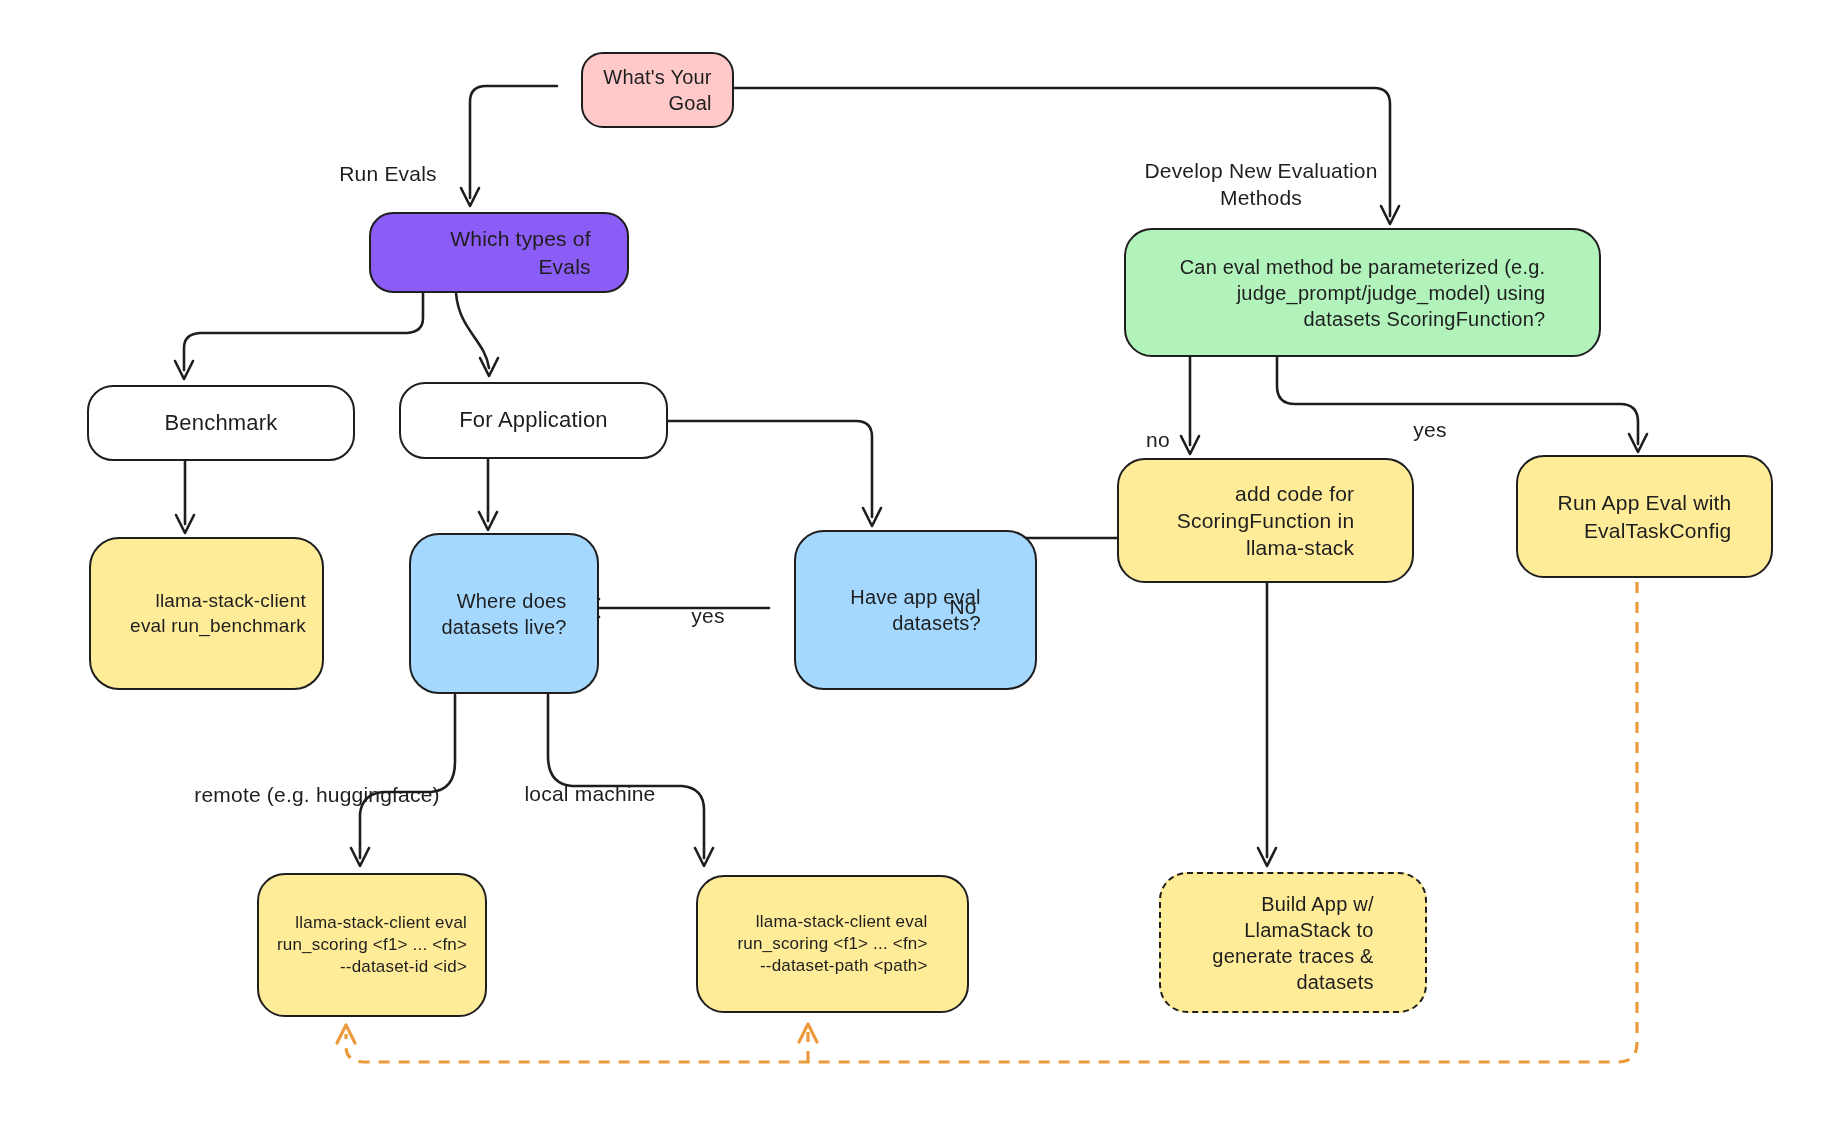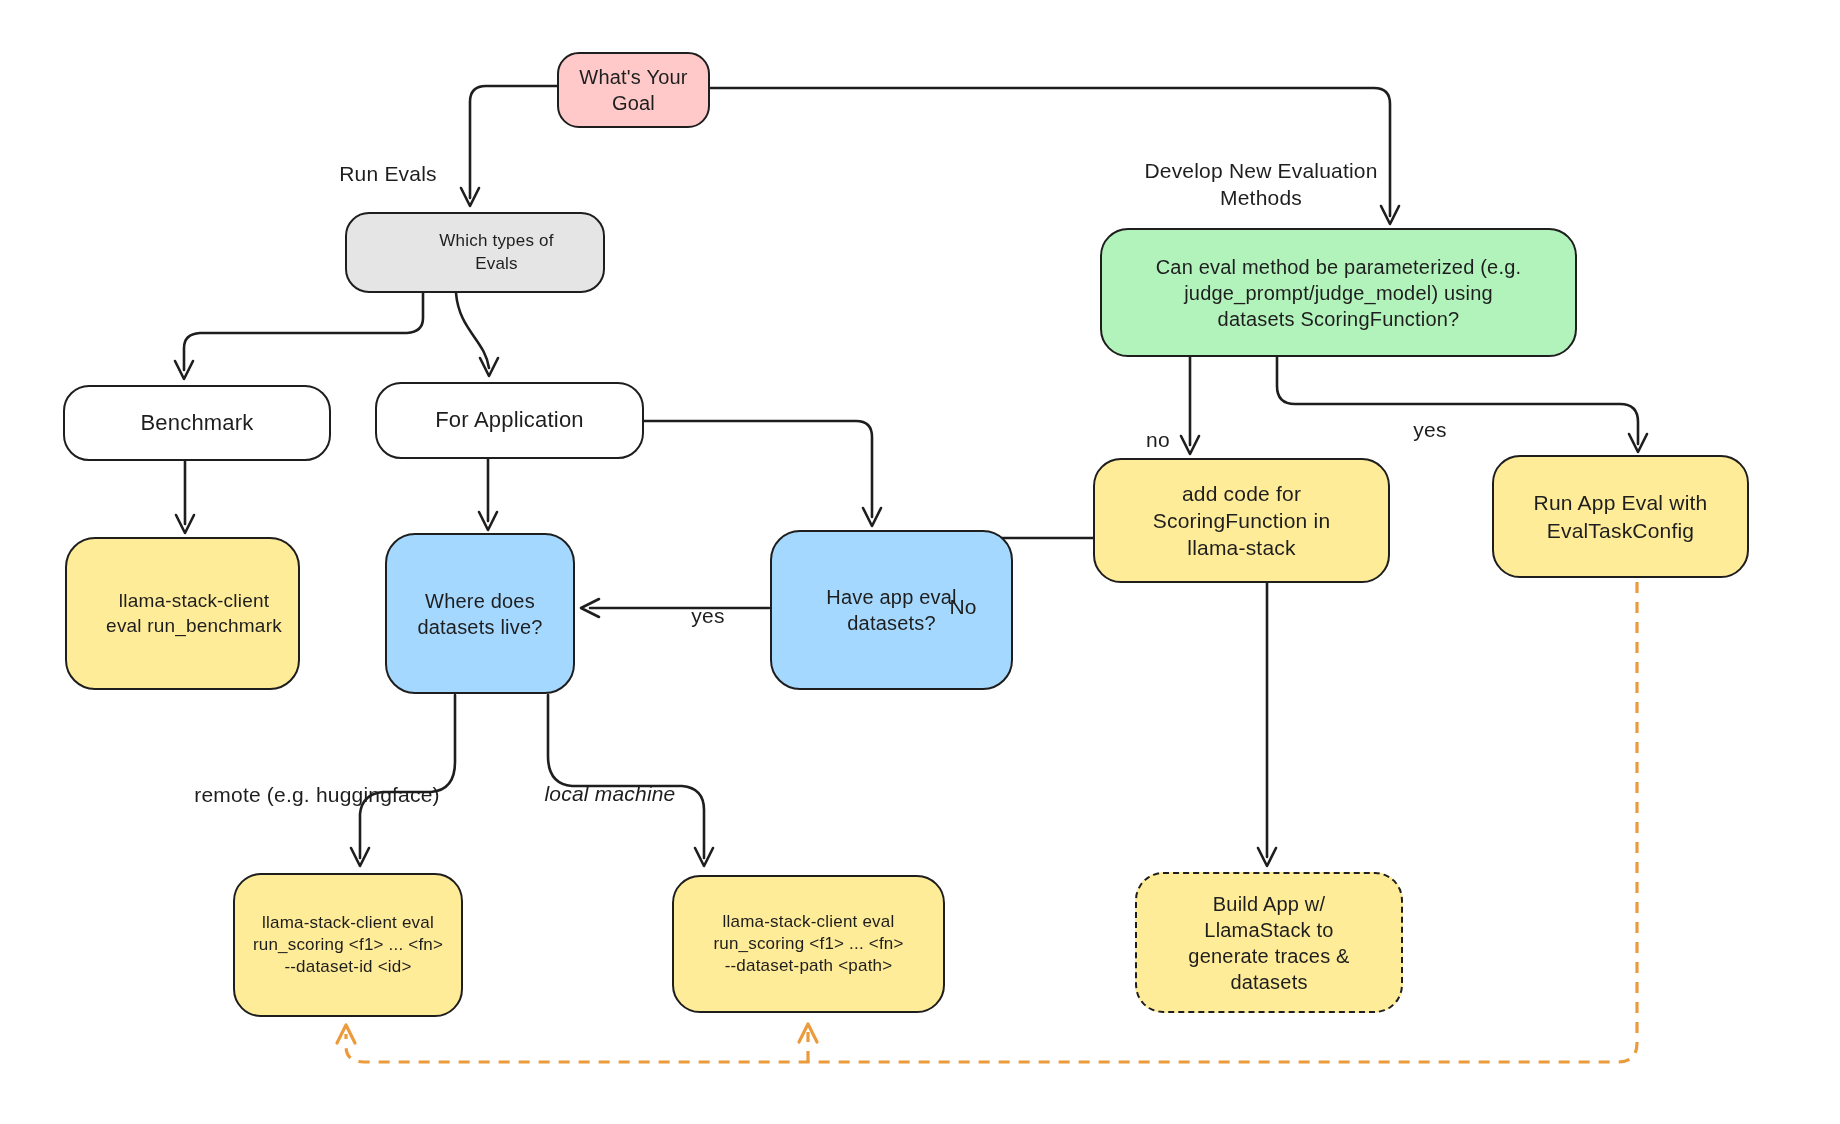--- a/index.html
+++ b/index.html
@@ -9,26 +9,27 @@
     background:#ffffff;
     font-family:"Liberation Sans","DejaVu Sans",sans-serif;
     color:#1e1e1e;
     overflow:hidden;
   }
   .node{
     position:absolute;
     box-sizing:border-box;
     border:2.6px solid #1e1e1e;
     display:flex;align-items:center;justify-content:center;
-    text-align:center;
+    text-align:right;
     white-space:pre-line;
     line-height:1.3;
     font-weight:500;
     letter-spacing:.2px;
     background:#fff;
+    margin-left:24px;
   }
   .node.dashed{border-style:dashed;}
   .edge-label{
     position:absolute;
     transform:translate(-50%,-50%);
     white-space:pre-line;
     text-align:center;
     font-size:21px;
     font-weight:500;
     line-height:1.3;
@@ -114,21 +115,21 @@
       <path d="M 1637 582 V 1043 Q 1637 1062 1618 1062 H 364 Q 346 1062 346 1046 V 1034" stroke-dasharray="11 9" stroke-linecap="butt"></path>
       <path d="M 808 1062 V 1032" stroke-dasharray="11 9" stroke-linecap="butt"></path>
       <polyline points="337,1043 346,1025 355,1043"></polyline>
       <polyline points="799,1042 808,1024 817,1042"></polyline>
     </g>
   </svg>
 
   <div class="node" style="left: 557px; top: 52px; width: 153px; height: 76px; border-radius: 22px; font-size: 20px; background: rgb(255, 201, 201);">What's Your
 Goal</div>
 
-  <div class="node" style="left: 345px; top: 212px; width: 260px; height: 81px; border-radius: 24px; font-size: 17px; background: #e5e5e5; padding-left: 43px;">Which types of
+  <div class="node" style="left: 345px; top: 212px; width: 260px; height: 81px; border-radius: 24px; font-size: 21px; background: #8b5cf6; padding-left: 43px;">Which types of
 Evals</div>
 
   <div class="node" style="left: 1100px; top: 228px; width: 477px; height: 129px; border-radius: 28px; font-size: 20px; background: rgb(178, 242, 187);">Can eval method be parameterized (e.g.
 judge_prompt/judge_model) using
 datasets ScoringFunction?</div>
 
   <div class="node" style="left: 63px; top: 385px; width: 268px; height: 76px; border-radius: 26px; font-size: 22px; background: rgb(255, 255, 255);">Benchmark</div>
 
   <div class="node" style="left: 375px; top: 382px; width: 269px; height: 77px; border-radius: 26px; font-size: 22px; background: rgb(255, 255, 255);">For Application</div>
 
@@ -169,15 +170,15 @@
   <div class="edge-label" style="left:1158px;top:396px;">no</div>
 
   <div class="edge-label" style="left:1430px;top:386px;">yes</div>
 
   <div class="edge-label" style="left:708px;top:572px;">yes</div>
 
   <div class="edge-label" style="left:963px;top:563px;">No</div>
 
   <div class="edge-label" style="left:317px;top:751px;">remote (e.g. huggingface)</div>
 
-  <div class="edge-label" style="left:610px;top:750px;font-style:italic;">local machine</div>
+  <div class="edge-label" style="left:590px;top:750px;">local machine</div>
 
 </div>
 
 </body></html>

